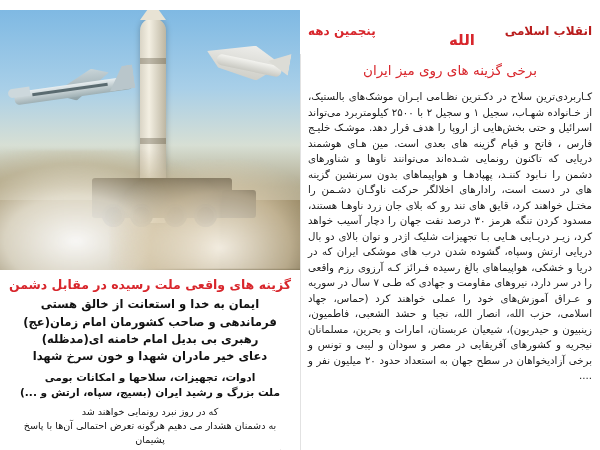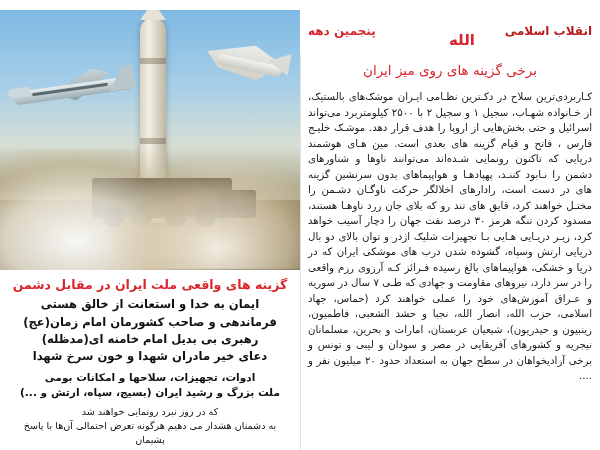--- a/index.html
+++ b/index.html
@@ -394,21 +394,21 @@
   </div>
 
   <div class="divider"></div>
 
   <div class="right-col">
     <div class="headline">برخی گزینه های روی میز ایران</div>
     <div class="body-text">کـاربردی‌ترین سلاح در دکـترین نظـامی ایـران موشک‌های بالستیک، از خـانواده شهـاب، سجیل ۱ و سجیل ۲ با ۲۵۰۰ کیلومتربرد می‌تواند اسرائیل و حتی بخش‌هایی از اروپا را هدف قرار دهد. موشـک خلیـج فارس ، فاتح و قیام گزینه های بعدی است. مین هـای هوشمند دریایی که تاکنون رونمایی شـده‌اند می‌توانند ناوها و شناورهای دشمن را نـابود کننـد، پهپادهـا و هواپیماهای بدون سرنشین گزینه های در دست است، رادارهای اخلالگر حرکت ناوگـان دشـمن را مختـل خواهند کرد، قایق های تند رو که بلای جان زرد ناوهـا هستند، مسدود کردن تنگه هرمز ۳۰ درصد نفت جهان را دچار آسیب خواهد کرد، زیـر دریـایی هـایی بـا تجهیزات شلیک اژدر و توان بالای دو بال دریایی ارتش وسپاه، گشوده شدن درب های موشکی ایران که در دریا و خشکی، هواپیماهای بالغ رسیده فـرائز کـه آرزوی رزم واقعی را در سر دارد، نیروهای مقاومت و جهادی که طـی ۷ سال در سوریه و عـراق آموزش‌های خود را عملی خواهند کرد (حماس، جهاد اسلامی، حزب الله، انصار الله، نجبا و حشد الشعبی، فاطمیون، زینبیون و حیدریون)، شیعیان عربستان، امارات و بحرین، مسلمانان نیجریه و کشورهای آفریقایی در مصر و سودان و لیبی و تونس و برخی آزادیخواهان در سطح جهان به استعداد حدود ۲۰ میلیون نفر و ....</div>
   </div>
 
   <div class="left-lower">
-    <div class="ll-title">گزینه های واقعی ملت ایران در مقابل دشمن</div>
+    <div class="ll-title">گزینه های واقعی ملت رسیده در مقابل دشمن</div>
     <div class="ll-lines">
       <div>ایمان به خدا و استعانت از خالق هستی</div>
       <div>فرماندهی و صاحب کشورمان امام زمان(عج)</div>
       <div>رهبری بی بدیل امام خامنه ای(مدظله)</div>
       <div>دعای خیر مادران شهدا و خون سرخ شهدا</div>
     </div>
     <div class="ll-sub">
       <div>ادوات، تجهیزات، سلاحها و امکانات بومی</div>
       <div>ملت بزرگ و رشید ایران (بسیج، سپاه، ارتش و ...)</div>
     </div>

